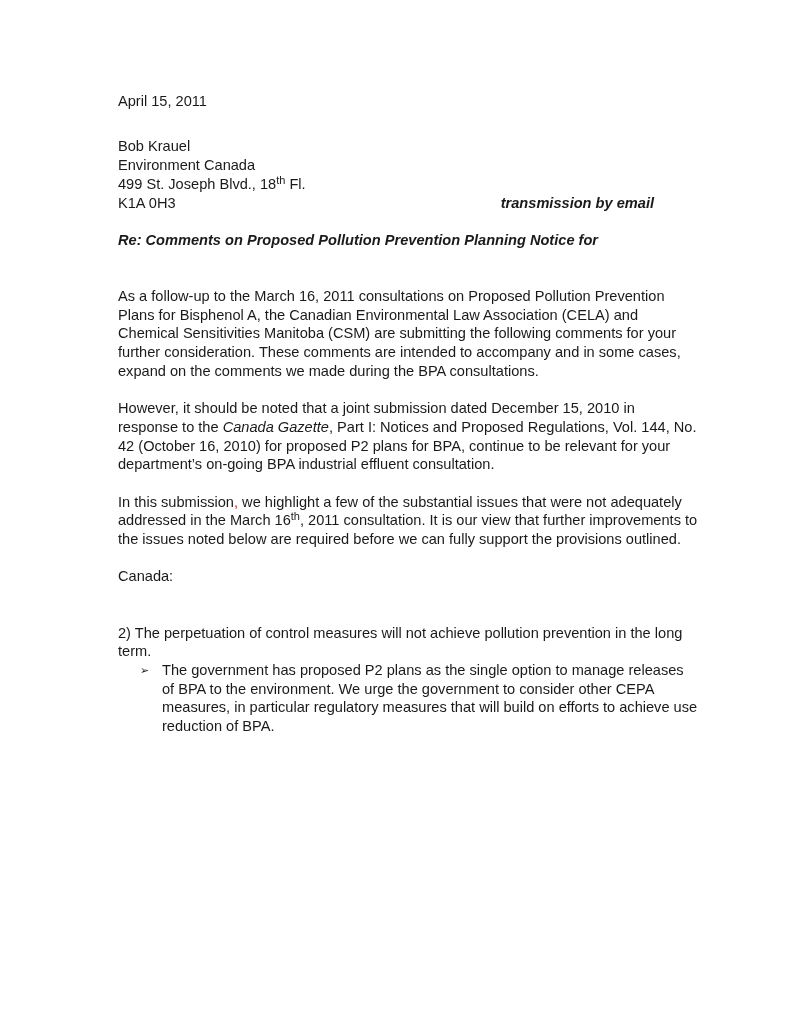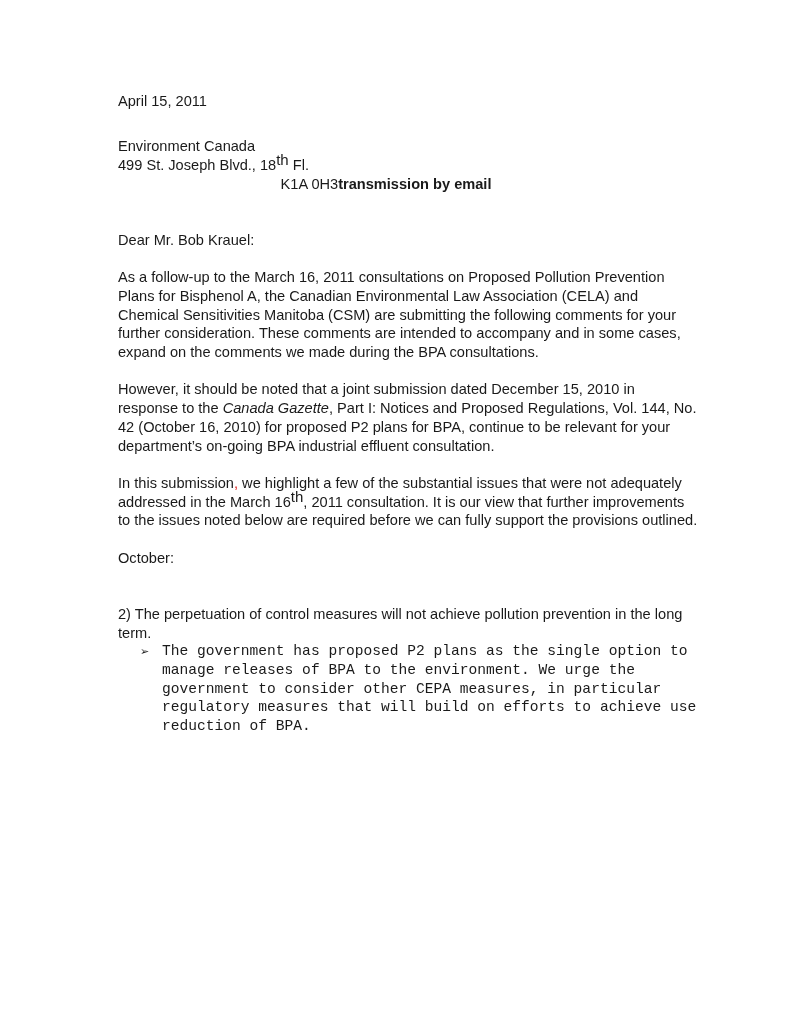--- a/index.html
+++ b/index.html
@@ -4,55 +4,56 @@
   <style>
     html, body { margin: 0; padding: 0; background: #ffffff; }
     body { width: 791px; height: 1024px; position: relative; overflow: hidden; }
     .page {
       position: absolute; left: 118px; top: 92px; width: 580px;
       font-family: "Liberation Sans", sans-serif;
       font-size: 14.6px; line-height: 18.7px; color: #1a1a1a;
     }
     p { margin: 0; }
     .gap { height: 18.7px; }
-    .addr-last { display: flex; justify-content: center; width: 536px; }
-    .bold-it { font-weight: bold; }
-    sup { font-size: 15px; line-height: 0; vertical-align: 5px; }
+    .addr-last { display: flex; justify-content: space-between; width: 536px; }
+    .bold-it { font-weight: bold; font-style: italic; }
+    sup { font-size: 11px; line-height: 0; vertical-align: 5px; }
     .red { color: #e0201c; }
     .bullet-row { display: flex; margin-left: 22px; }
     .bullet-glyph { width: 22px; flex: none; font-size: 11px; }
-    .bullet-text { flex: 1; font-family: Liberation Mono, monospace; }
+    .bullet-text { flex: 1; }
     em { }
   </style>
 </head>
 <body>
 
 <div class="page">
   <p>April 15, 2011</p>
   <div class="gap"></div>
   <div class="gap" style="height:8px"></div>
   <div>
+    <p>Bob Krauel</p>
     <p>Environment Canada</p>
     <p><span>499 St. Joseph Blvd., 18</span><sup>th</sup><span> Fl.</span></p>
     <div class="addr-last">
       <p>K1A 0H3</p>
       <p class="bold-it">transmission by email</p>
     </div>
   </div>
   <div class="gap"></div>
+  <p class="bold-it">Re:  Comments on Proposed Pollution Prevention Planning Notice for</p>
   <div class="gap"></div>
-  <p>Dear Mr. Bob Krauel:</p>
   <div class="gap"></div>
   <p>As a follow-up to the March 16, 2011 consultations on Proposed Pollution Prevention Plans for Bisphenol A, the Canadian Environmental Law Association (CELA) and Chemical Sensitivities Manitoba (CSM) are submitting the following comments for your further consideration. These comments are intended to accompany and in some cases, expand on the comments we made during the BPA consultations.</p>
   <div class="gap"></div>
   <p><span>However, it should be noted that a joint submission dated December 15, 2010 in response to the </span><em>Canada Gazette</em><span>, Part I:  Notices and Proposed Regulations, Vol. 144, No. 42 (October 16, 2010) for proposed P2 plans for BPA, continue to be relevant for your department’s on-going BPA industrial effluent consultation.</span></p>
   <div class="gap"></div>
   <p><span>In this submission</span><span class="red">,</span><span> we highlight a few of the substantial issues that were not adequately addressed in the March 16</span><sup>th</sup><span>, 2011 consultation.  It is our view that further improvements to the issues noted below are required before we can fully support the provisions outlined.</span></p>
   <div class="gap"></div>
-  <p>October:</p>
+  <p>Canada:</p>
   <div class="gap"></div>
   <div class="gap"></div>
   <p>2) The perpetuation of control measures will not achieve pollution prevention in the long term.</p>
   <div class="bullet-row">
     <span class="bullet-glyph">➢</span>
     <span class="bullet-text">The government has proposed P2 plans as the single option to manage releases of BPA to the environment.  We urge the government to consider other CEPA measures, in particular regulatory measures that will build on efforts to achieve use reduction of BPA.</span>
   </div>
   <div class="gap"></div>
 </div>
 

